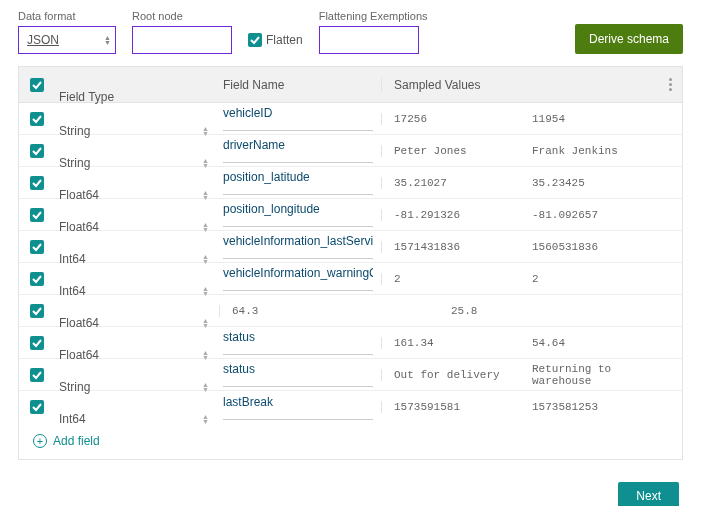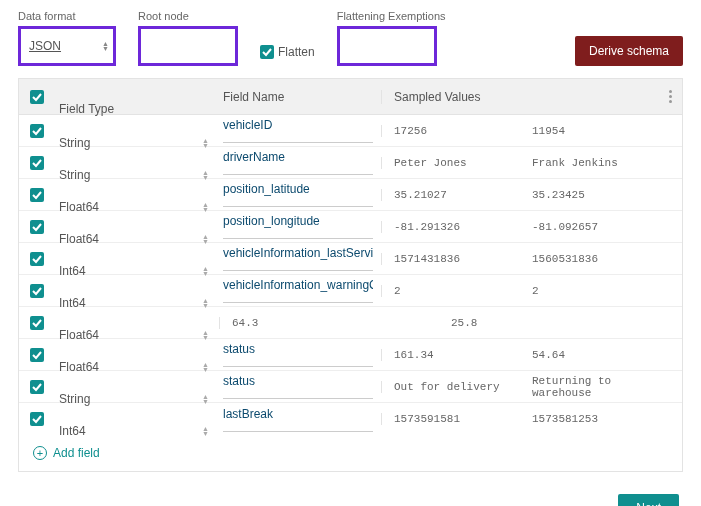--- a/index.html
+++ b/index.html
@@ -1,29 +1,29 @@
 <!DOCTYPE html>
 <html><head>
 <meta charset="utf-8">
 <style>
 * { box-sizing: border-box; margin: 0; padding: 0; }
 body { font-family: -apple-system, BlinkMacSystemFont, "Segoe UI", Arial, sans-serif; font-size: 12px; color: #555; background: #fff; padding: 8px; }
-.top-controls { display: flex; align-items: flex-end; gap: 22px; padding: 2px 10px 12px 10px; }
+.top-controls { display: flex; align-items: flex-end; gap: 16px; padding: 2px 10px 12px 10px; }
 .control-group { display: flex; flex-direction: column; gap: 4px; }
 .control-label { font-size: 11px; color: #666; }
-.select-wrap, .text-input { border: 3px solid #6d28d9; height: 40px; background: #fff; position: relative; text-decoration: underline; }
+.select-wrap, .text-input { border: 1px solid #6d28d9; height: 28px; background: #fff; position: relative; text-decoration: underline; }
 .select-wrap { width: 98px; display: flex; align-items: center; padding: 0 8px; }
 .select-wrap .stepper { position: absolute; right: 4px; top: 50%; transform: translateY(-50%); display: flex; flex-direction: column; line-height: 5px; color: #888; font-size: 7px; }
 .text-input { width: 100px; }
 .text-input input { border: none; width: 100%; height: 100%; padding: 0 6px; font-size: 12px; outline: none; }
 .flatten-group { display: flex; align-items: center; gap: 4px; height: 28px; }
 .chk { width: 14px; height: 14px; background: #0f8f8f; border-radius: 2px; display: inline-flex; align-items: center; justify-content: center; flex-shrink: 0; }
 .chk svg { width: 10px; height: 10px; }
 .spacer { flex: 1; }
-.derive-btn { background: #7f1d1d; color: #fff; border: none; height: 30px; padding: 0 14px; font-size: 12px; border-radius: 2px; cursor: pointer; text-align: right; }
+.derive-btn { background: #4d7c0f; color: #fff; border: none; height: 30px; padding: 0 14px; font-size: 12px; border-radius: 2px; cursor: pointer; text-align: right; }
 .table-wrap { margin: 0 10px; border: 1px solid #e3e3e3; }
 .t-head { display: flex; background: #f1f1f1; border-bottom: 1px solid #e3e3e3; height: 36px; align-items: center; }
 .col-chk { width: 36px; display: flex; justify-content: center; align-items: center; }
 .col-type { width: 164px; padding-left: 4px; display: flex; align-items: center; position: relative; margin-top: 24px; }
 .col-name { width: 162px; padding-left: 4px; display: flex; align-items: flex-end; }
 .col-s1, .col-s2 { flex: 1; padding-left: 12px; display: flex; align-items: center; font-family: "Courier New", monospace; font-size: 11px; color: #666; }
 .col-menu { width: 24px; display: flex; justify-content: center; align-items: center; color: #888; }
 .t-head .col-type, .t-head .col-name, .t-head .col-s1 { font-family: inherit; font-size: 12px; color: #555; }
 .t-row { display: flex; height: 32px; align-items: center; border-bottom: 1px solid #eee; }
 .t-row:last-child { border-bottom: none; }

